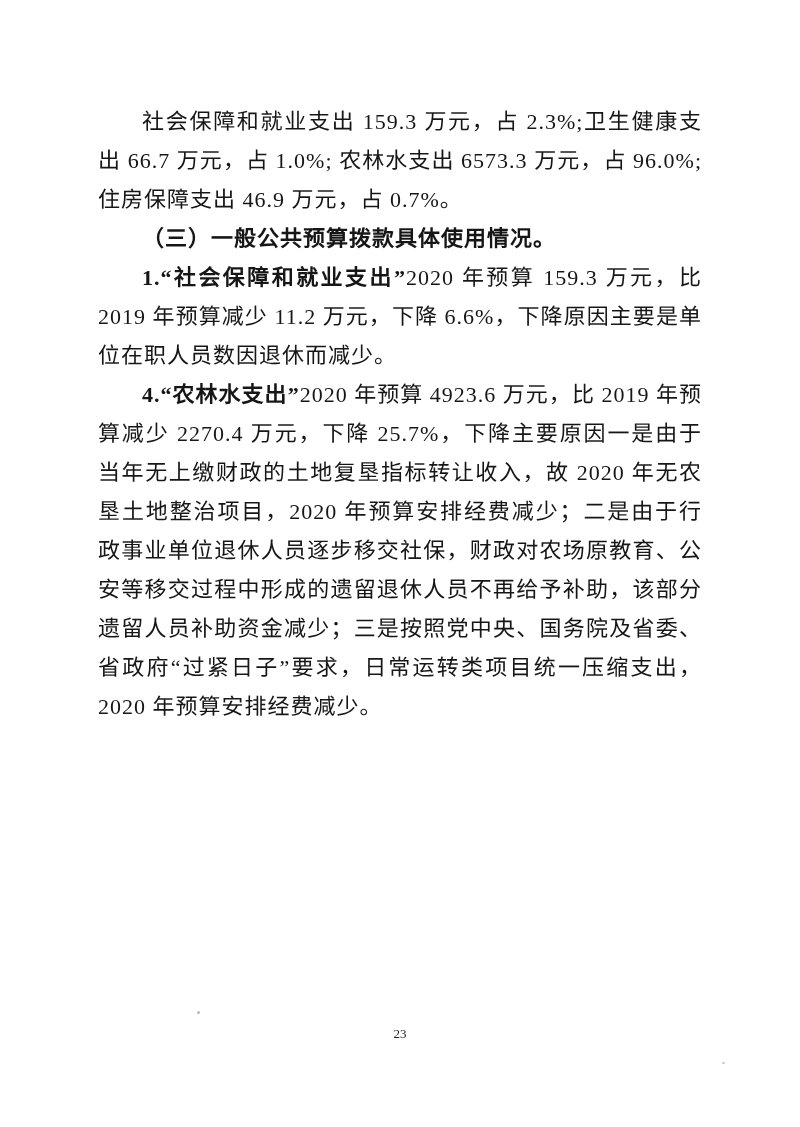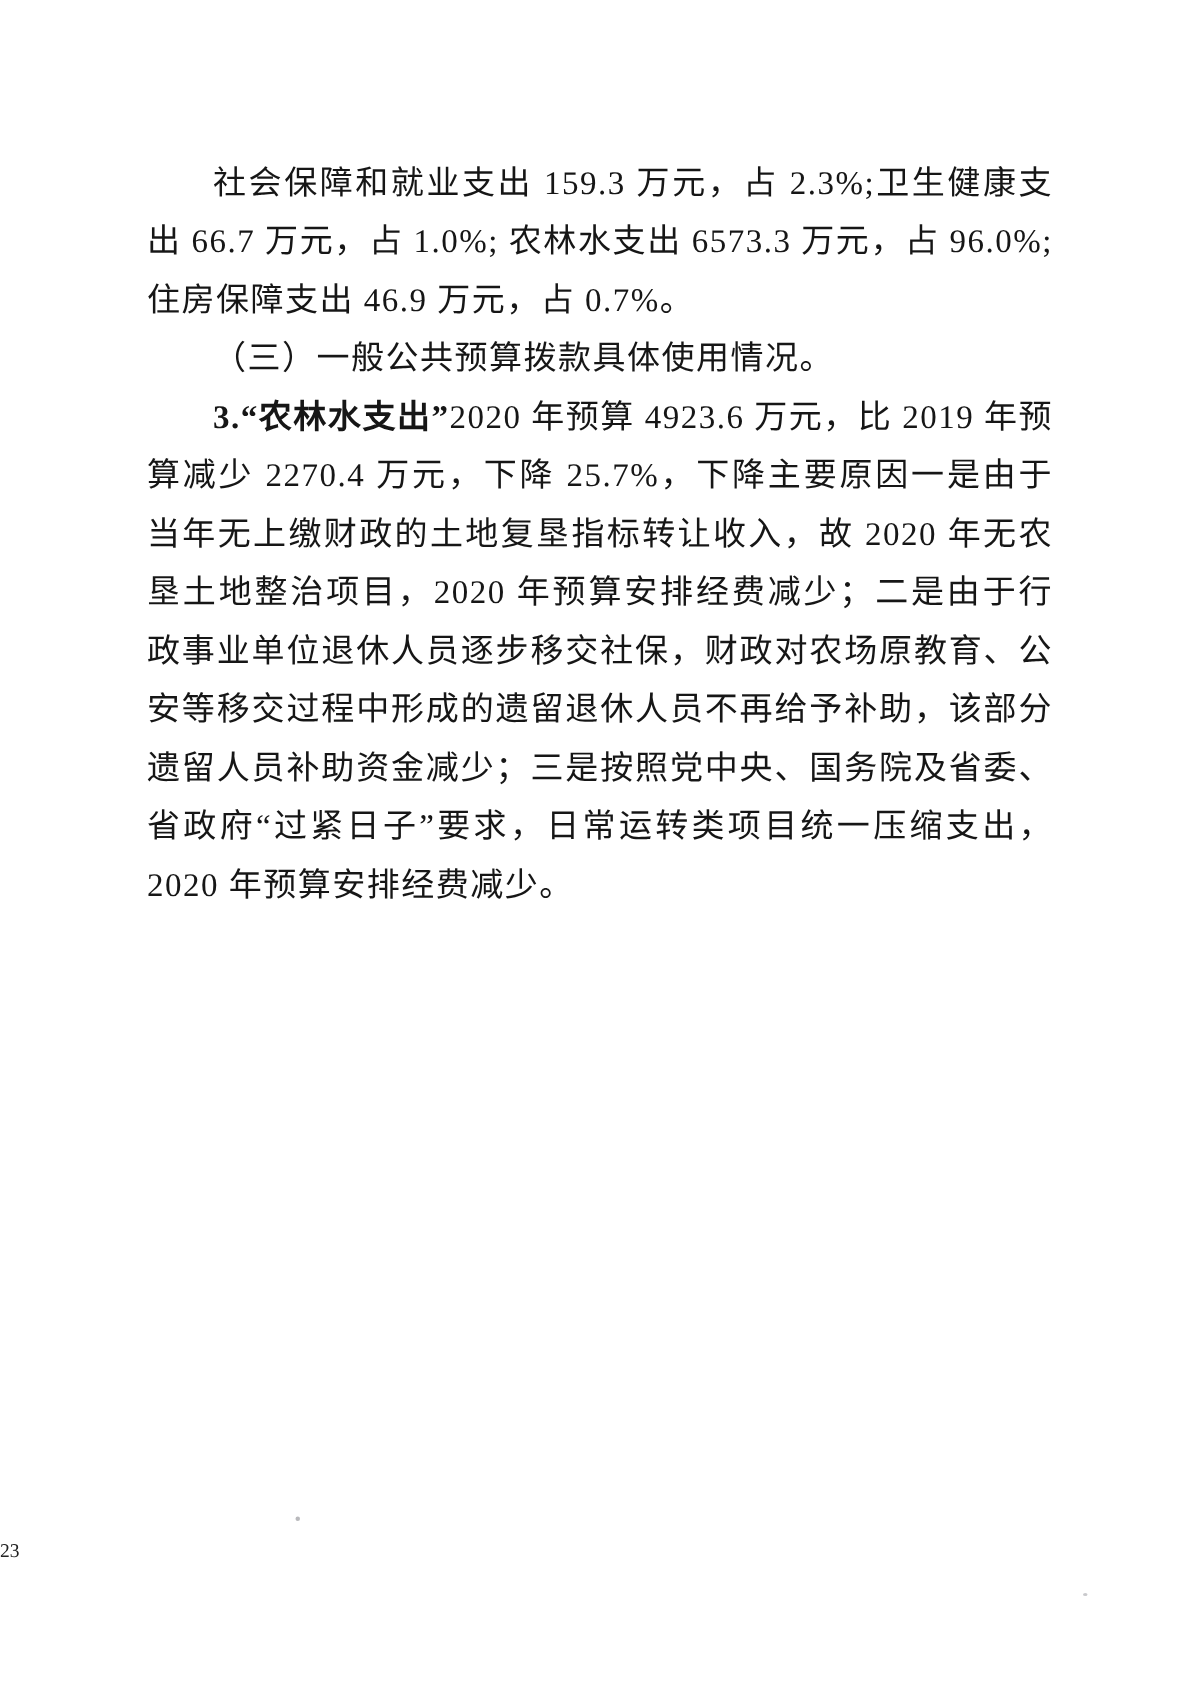--- a/index.html
+++ b/index.html
@@ -26,31 +26,31 @@
     letter-spacing: 1px;
     text-align: justify;
     text-justify: inter-ideograph;
   }
   .content p {
     margin: 0;
     padding: 0;
     text-indent: 2em;
   }
   .heading {
-    font-weight: normal;
+    font-weight: bold;
   }
   .lead {
     font-weight: bold;
   }
   .page-number {
     position: absolute;
     top: 1026px;
     left: 0;
     width: 100%;
-    text-align: left;
+    text-align: center;
     font-size: 13px;
     letter-spacing: 0;
     color: #222222;
   }
   .speck {
     position: absolute;
     border-radius: 50%;
   }
   .speck-1 {
     left: 197px;
@@ -67,20 +67,21 @@
     background: #c9c9cc;
   }
 </style>
 </head>
 <body>
 
 <div class="page">
   <div class="content">
     <p><span>社会保障和就业支出 159.3 万元，占 2.3%;卫生健康支出 66.7 万元，占 1.0%; 农林水支出 6573.3 万元，占 96.0%; 住房保障支出 46.9 万元，占 0.7%。</span></p>
     <p class="heading"><span>（三）一般公共预算拨款具体使用情况。</span></p>
-    <p><span class="lead">3.“农林水支出”</span><span>2020 年预算 4923.6 万元，比 2019 年预算减少 2270.4 万元，下降 25.7%，下降主要原因一是由于当年无上缴财政的土地复垦指标转让收入，故 2020 年无农垦土地整治项目，2020 年预算安排经费减少；二是由于行政事业单位退休人员逐步移交社保，财政对农场原教育、公安等移交过程中形成的遗留退休人员不再给予补助，该部分遗留人员补助资金减少；三是按照党中央、国务院及省委、省政府“过紧日子”要求，日常运转类项目统一压缩支出，2020 年预算安排经费减少。</span></p>
+    <p><span class="lead">1.“社会保障和就业支出”</span><span>2020 年预算 159.3 万元，比 2019 年预算减少 11.2 万元，下降 6.6%，下降原因主要是单位在职人员数因退休而减少。</span></p>
+    <p><span class="lead">4.“农林水支出”</span><span>2020 年预算 4923.6 万元，比 2019 年预算减少 2270.4 万元，下降 25.7%，下降主要原因一是由于当年无上缴财政的土地复垦指标转让收入，故 2020 年无农垦土地整治项目，2020 年预算安排经费减少；二是由于行政事业单位退休人员逐步移交社保，财政对农场原教育、公安等移交过程中形成的遗留退休人员不再给予补助，该部分遗留人员补助资金减少；三是按照党中央、国务院及省委、省政府“过紧日子”要求，日常运转类项目统一压缩支出，2020 年预算安排经费减少。</span></p>
   </div>
 
   <div class="page-number">23</div>
 
   <div class="speck speck-1"></div>
   <div class="speck speck-2"></div>
 </div>
 
 </body></html>

